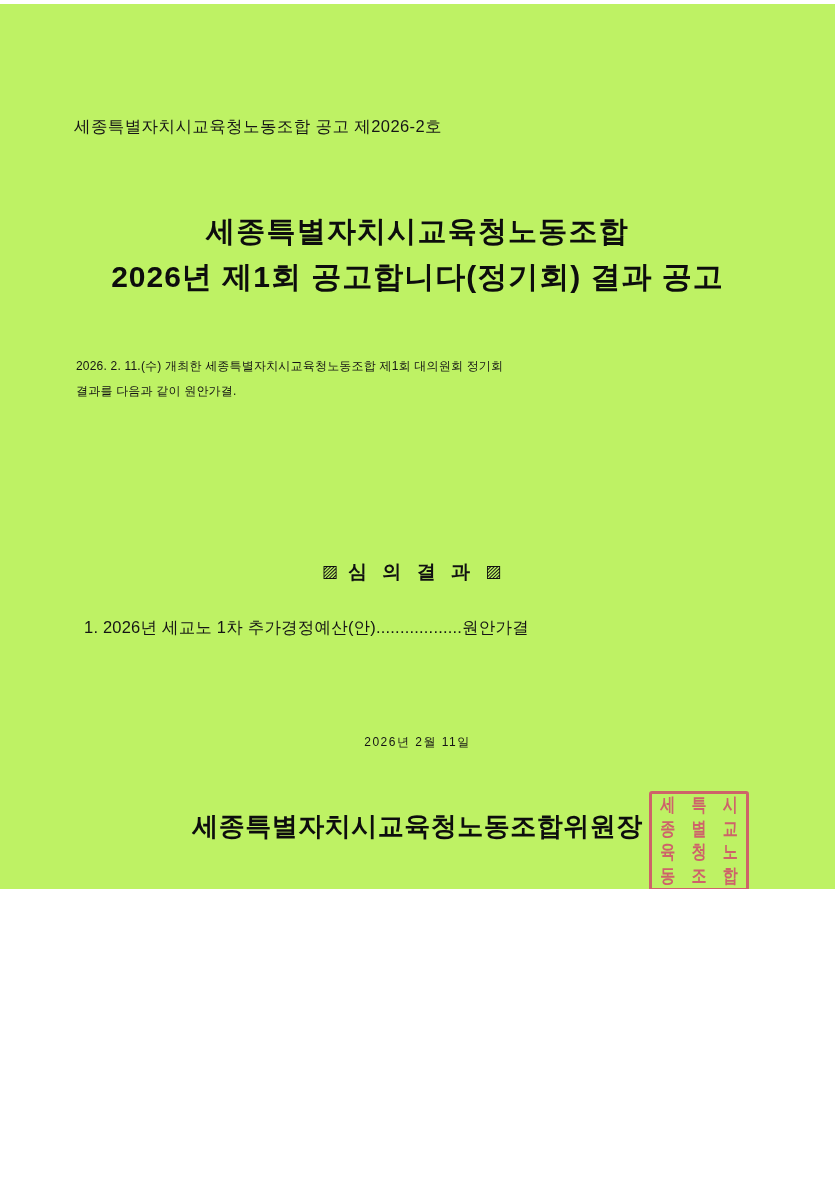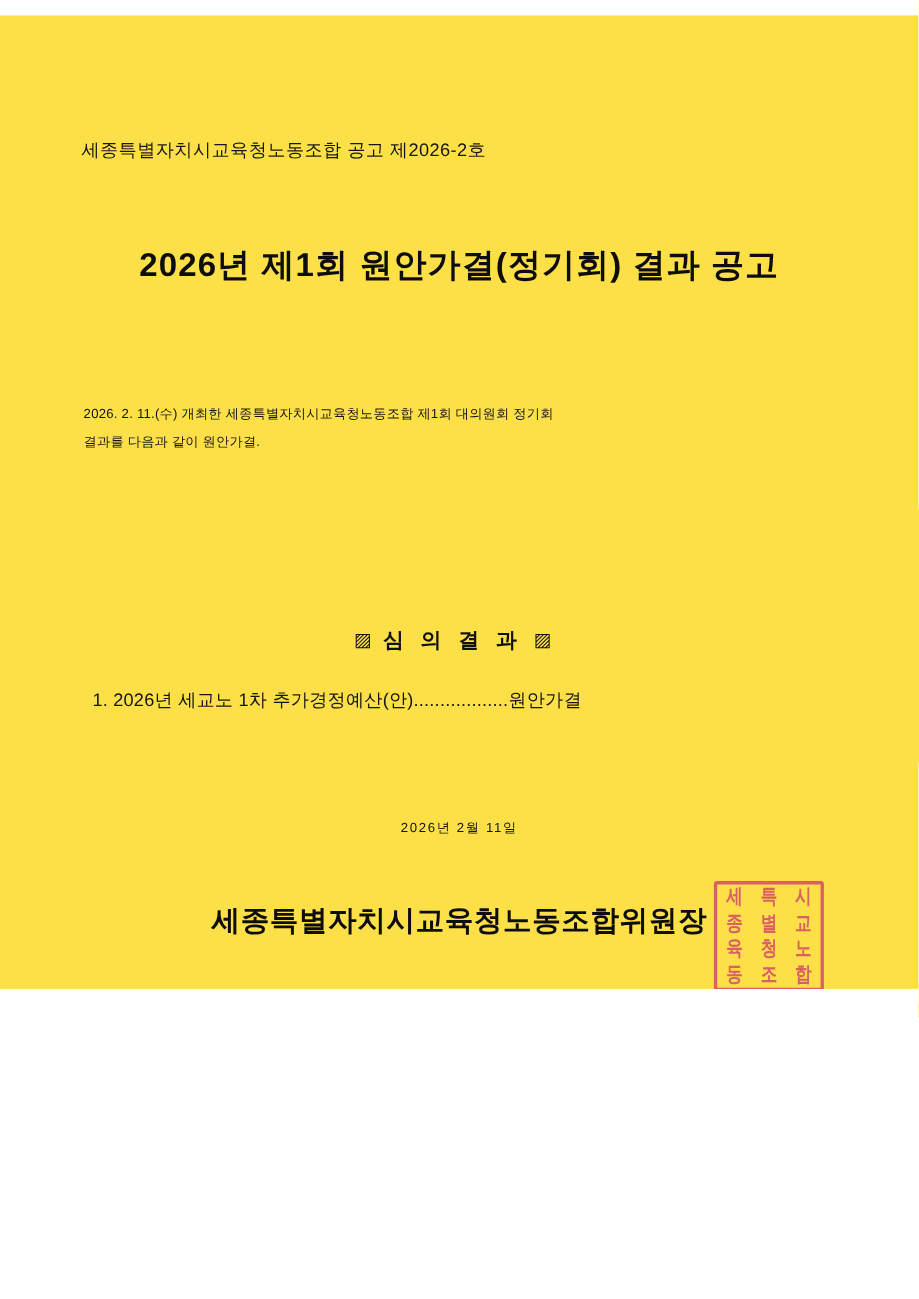--- a/index.html
+++ b/index.html
@@ -8,22 +8,22 @@
     background: #ffffff;
   }
   body {
     font-family: "Liberation Sans", "DejaVu Sans", sans-serif;
     color: #1a1a1a;
   }
   .page {
     position: relative;
     width: 835px;
     height: 885px;
-    margin: 14px auto;
-    background: #fde047;
+    margin: 4px auto;
+    background: #bef264;
     overflow: hidden;
   }
 
   
   .doc-number {
     position: absolute;
     left: 74px;
     top: 112px;
     font-size: 16.5px;
     letter-spacing: 0.4px;
@@ -159,21 +159,22 @@
   }
 </style>
 </head>
 <body>
 
 <div class="page">
 
   <div class="doc-number">세종특별자치시교육청노동조합 공고 제2026-2호</div>
 
   <div class="title-block">
-    <div class="title-line second">2026년 제1회 원안가결(정기회) 결과 공고</div>
+    <div class="title-line first">세종특별자치시교육청노동조합</div>
+    <div class="title-line second">2026년 제1회 공고합니다(정기회) 결과 공고</div>
   </div>
 
   <div class="intro">
     <span class="l1">2026. 2. 11.(수) 개최한 세종특별자치시교육청노동조합 제1회 대의원회 정기회</span>
     <span class="l2">결과를 다음과 같이 원안가결.</span>
   </div>
 
   <div class="section-heading">
     <span class="mark">▨</span>
     <span>심 의 결 과</span>

